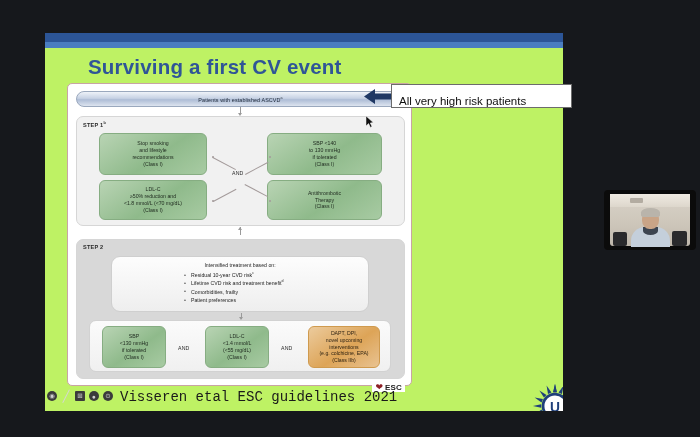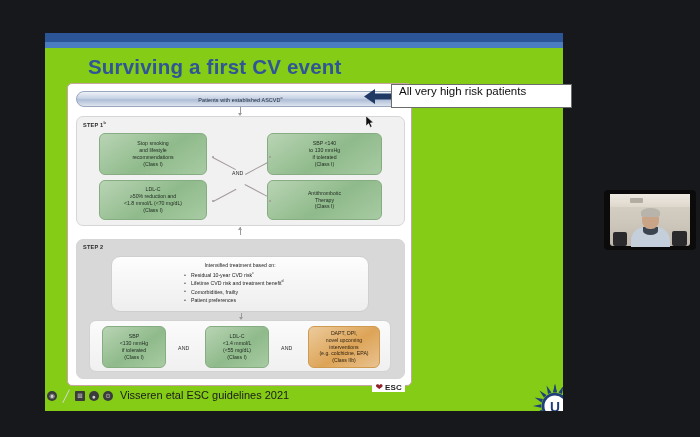--- a/index.html
+++ b/index.html
@@ -8,21 +8,21 @@
     background: #16181c;
     font-family: "Liberation Sans", sans-serif;
     overflow: hidden;
   }
   #screen { position: relative; width: 700px; height: 437px; background: #16181c; }
 
   
   #slide {
     position: absolute; left: 45px; top: 33px;
     width: 518px; height: 378px;
-    background: #84cc16;
+    background: #bef264;
     overflow: hidden;
   }
   .band-dark { position:absolute; left:0; top:0; width:518px; height:9px; background:#2c5597; }
   .band-light{ position:absolute; left:0; top:9px; width:518px; height:6px; background:#4a7dc0; }
 
   #slide-title {
     position: absolute; left: 43px; top: 22px;
     font-size: 20.5px; font-weight: bold; color: #2f5597;
     letter-spacing: .2px;
   }
@@ -107,31 +107,31 @@
     position:absolute; right: 6px; bottom: -7px;
     display:flex; align-items:center; gap:2px;
     background:#ffffff; padding: 0 3px;
   }
   #esc-mark .heart { font-size: 9px; color:#8e2026; line-height:1; }
   #esc-mark .txt { font-size: 8px; font-weight:bold; color:#1d1d1d; letter-spacing:.2px;text-align:center;}
 
   
   #caption {
     position:absolute; left: 75px; top: 356px;
-    font-size: 11px; color:#1a1a1a;
+    font-size: 14px; color:#1a1a1a;font-family:Liberation Mono, monospace;
   }
 
   
   #umc-logo { position:absolute; left: 487px; top: 350px; width: 46px; height: 46px; }
 
   
   #callout {
     position:absolute; left: 391px; top: 84px; width: 181px; height: 24px;
     background:#ffffff; border:1px solid #6c6c6c;
-    display:flex; align-items:flex-start; padding-left:7px;
+    display:flex; align-items:flex-end; padding-left:7px;
   }
   #callout span { font-size:11.5px; color:#0f0f0f; }
   #callout-arrow { position:absolute; left: 364px; top: 88px; width: 36px; height: 17px; }
 
   
   #cursor { position:absolute; left: 366px; top: 116px; width: 8px; height: 12px; }
 
   
   #ppt-toolbar { position:absolute; left: 47px; top: 391px; display:flex; gap:4px; align-items:center; }
   .tb-ico {

